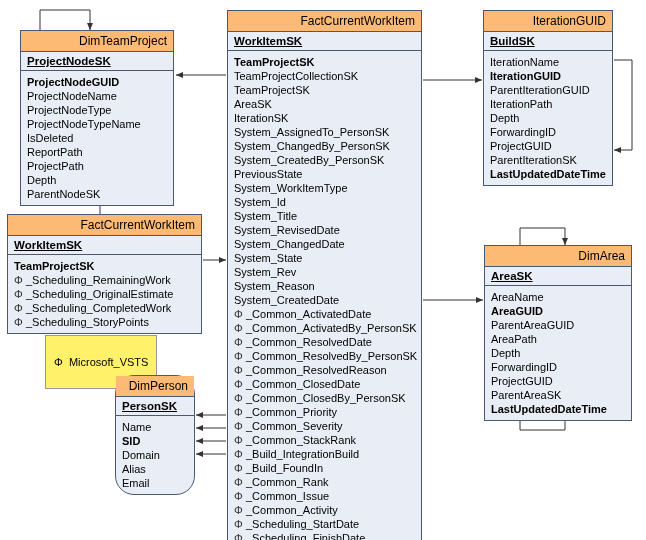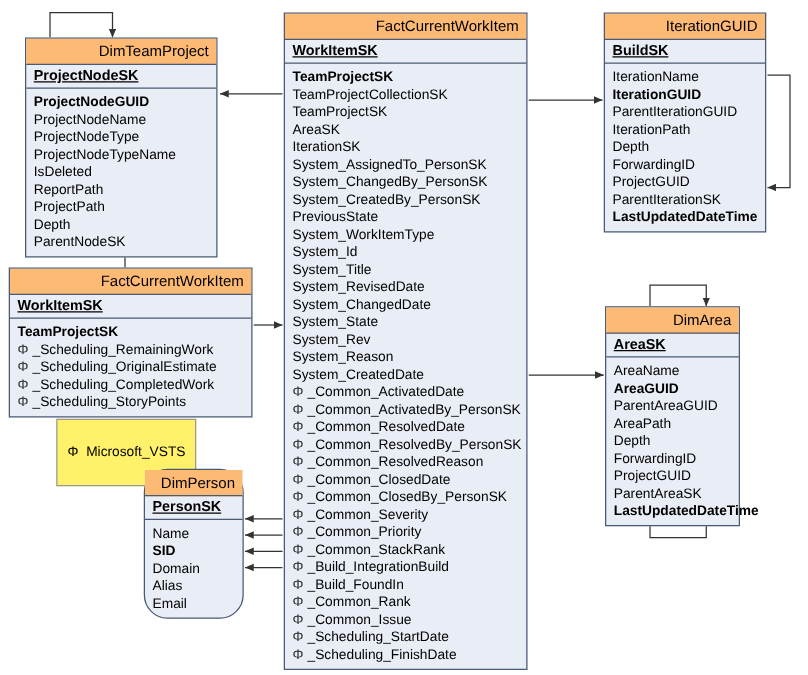--- a/index.html
+++ b/index.html
@@ -163,27 +163,28 @@
         <div class="row"><span>System_Rev</span></div>
         <div class="row"><span>System_Reason</span></div>
         <div class="row"><span>System_CreatedDate</span></div>
         <div class="row"><span class="phi">Φ</span><span>_Common_ActivatedDate</span></div>
         <div class="row"><span class="phi">Φ</span><span>_Common_ActivatedBy_PersonSK</span></div>
         <div class="row"><span class="phi">Φ</span><span>_Common_ResolvedDate</span></div>
         <div class="row"><span class="phi">Φ</span><span>_Common_ResolvedBy_PersonSK</span></div>
         <div class="row"><span class="phi">Φ</span><span>_Common_ResolvedReason</span></div>
         <div class="row"><span class="phi">Φ</span><span>_Common_ClosedDate</span></div>
         <div class="row"><span class="phi">Φ</span><span>_Common_ClosedBy_PersonSK</span></div>
+        <div class="row"><span class="phi">Φ</span><span>_Common_Priority</span></div>
         <div class="row"><span class="phi">Φ</span><span>_Common_Severity</span></div>
-        <div class="row"><span class="phi">Φ</span><span>_Common_Priority</span></div>
         <div class="row"><span class="phi">Φ</span><span>_Common_StackRank</span></div>
         <div class="row"><span class="phi">Φ</span><span>_Build_IntegrationBuild</span></div>
         <div class="row"><span class="phi">Φ</span><span>_Build_FoundIn</span></div>
         <div class="row"><span class="phi">Φ</span><span>_Common_Rank</span></div>
         <div class="row"><span class="phi">Φ</span><span>_Common_Issue</span></div>
+        <div class="row"><span class="phi">Φ</span><span>_Common_Activity</span></div>
         <div class="row"><span class="phi">Φ</span><span>_Scheduling_StartDate</span></div>
         <div class="row"><span class="phi">Φ</span><span>_Scheduling_FinishDate</span></div>
       </div>
   </div>
 </div>
 
 <div class="entity" style="left:483px;top:10px;width:130px;">
   <div class="entity-title">IterationGUID</div>
   <div class="entity-header">BuildSK</div>
   <div class="entity-body">
@@ -192,21 +193,21 @@
       <div class="row"><span>ParentIterationGUID</span></div>
       <div class="row"><span>IterationPath</span></div>
       <div class="row"><span>Depth</span></div>
       <div class="row"><span>ForwardingID</span></div>
       <div class="row"><span>ProjectGUID</span></div>
       <div class="row"><span>ParentIterationSK</span></div>
       <div class="row bold"><span>LastUpdatedDateTime</span></div>
     </div>
 </div>
 
-<div class="entity" style="left:484px;top:245px;width:108px;">
+<div class="entity" style="left:484px;top:245px;width:148px;">
   <div class="entity-title">DimArea</div>
   <div class="entity-header">AreaSK</div>
   <div class="entity-body">
       <div class="row"><span>AreaName</span></div>
       <div class="row bold"><span>AreaGUID</span></div>
       <div class="row"><span>ParentAreaGUID</span></div>
       <div class="row"><span>AreaPath</span></div>
       <div class="row"><span>Depth</span></div>
       <div class="row"><span>ForwardingID</span></div>
       <div class="row"><span>ProjectGUID</span></div>

